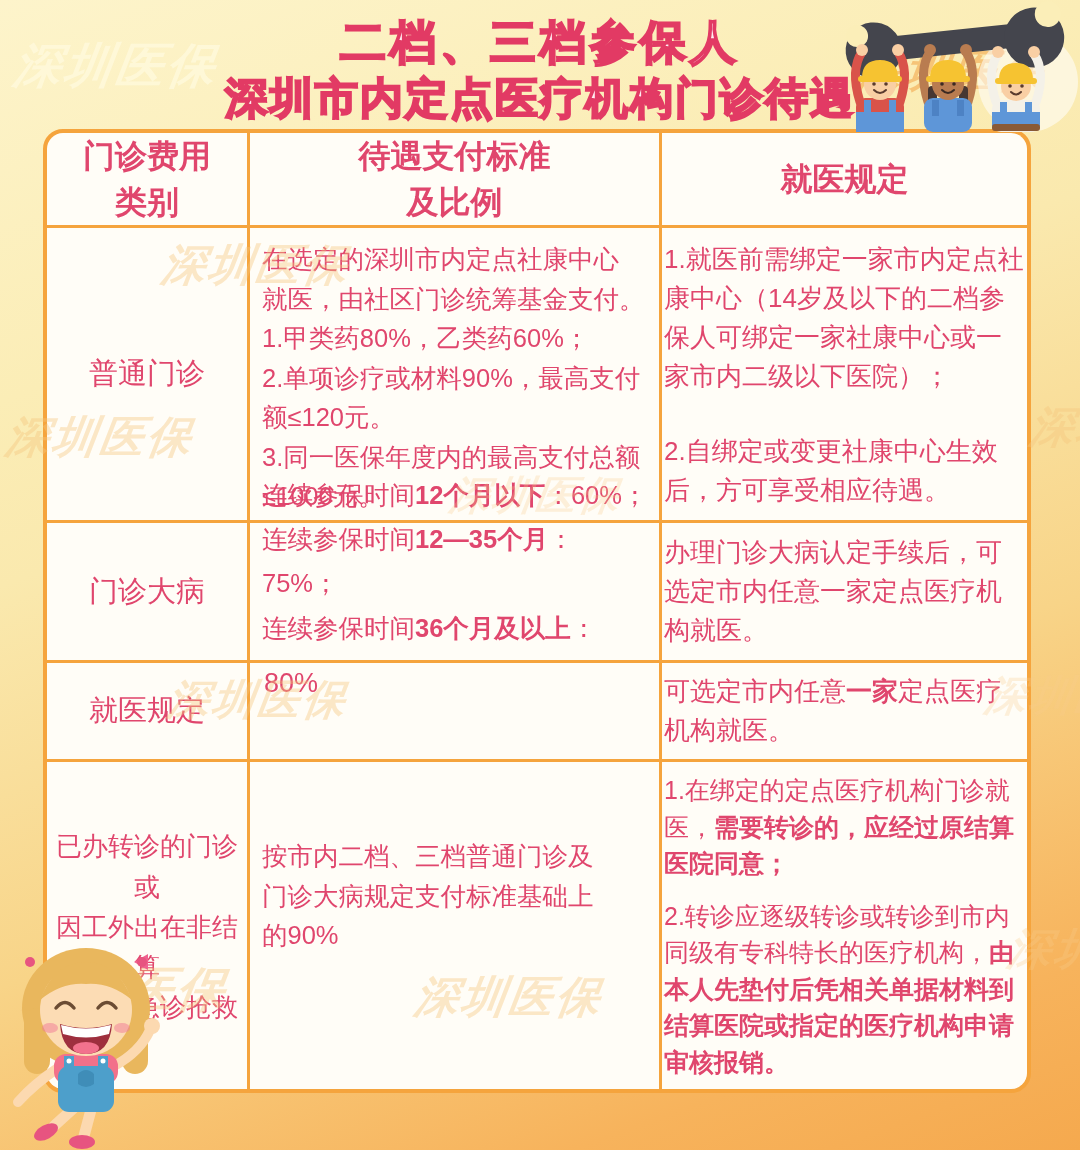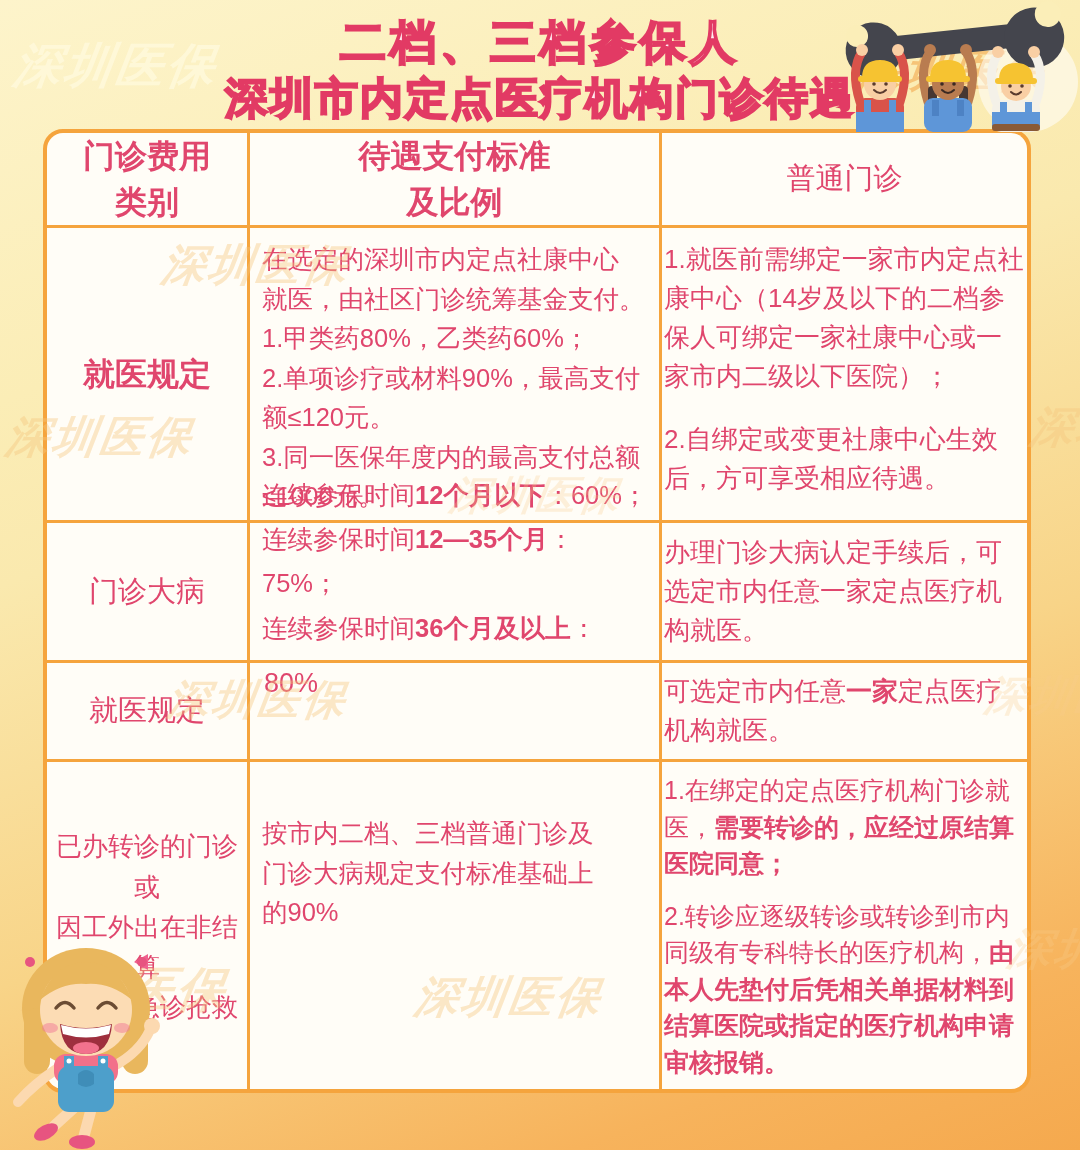--- a/index.html
+++ b/index.html
@@ -42,24 +42,24 @@
   }
   .cat{
     display:flex;align-items:center;justify-content:center;text-align:center;
     font-size:29px;line-height:1.5;white-space:pre-line;padding:4px;
   }
   .cat-small{font-size:26px;line-height:1.55;}
   .pay{padding:12px 10px 0 12px;font-size:25.5px;line-height:1.55;}
   .pre-line{white-space:pre-line;}
   .pay-mid{display:flex;flex-direction:column;justify-content:center;line-height:1.73;padding:0 10px 16px 12px;}
   .pay-center{display:flex;flex-direction:column;font-size:27px;padding:0 10px 0 14px;}
-  .pay-r4{padding-top:52px;}
+  .pay-r4{padding-top:75px;}
   .rules{padding:12px 2px;font-size:26px;line-height:1.5;}
   .rules p{margin:0;}
-  .rules .gap{margin-top:24px;}
+  .rules .gap{margin-top:36px;}
   .rules-mid{display:flex;flex-direction:column;justify-content:center;}
   .rules-r4{font-size:25px;line-height:1.46;padding-top:10px;}
   .rules-r4 .gap{margin-top:16px;}
   b{font-weight:800;}
   
   .workers{position:absolute;top:0;left:828px;width:252px;height:132px;z-index:3;}
   .girl{position:absolute;top:938px;left:-6px;width:185px;height:212px;z-index:5;}
 </style>
 </head>
 <body>
@@ -151,26 +151,26 @@
   <div class="med-table">
 
     <div class="cell th">
       <span>门诊费用</span>
       <span>类别</span>
     </div>
     <div class="cell th">
       <span>待遇支付标准</span>
       <span>及比例</span>
     </div>
-    <div class="cell cat">普通门诊</div>
-
     <div class="cell th">
       <span>就医规定</span>
       <span></span>
     </div>
+
+    <div class="cell cat">普通门诊</div>
     <div class="cell pay pre-line">在选定的深圳市内定点社康中心
 就医，由社区门诊统筹基金支付。
 1.甲类药80%，乙类药60%；
 2.单项诊疗或材料90%，最高支付
 额≤120元。
 3.同一医保年度内的最高支付总额
 ≤1000元。</div>
     <div class="cell rules">
       <p>1.就医前需绑定一家市内定点社康中心（14岁及以下的二档参保人可绑定一家社康中心或一家市内二级以下医院）；</p>
       <p class="gap">2.自绑定或变更社康中心生效后，方可享受相应待遇。</p>

